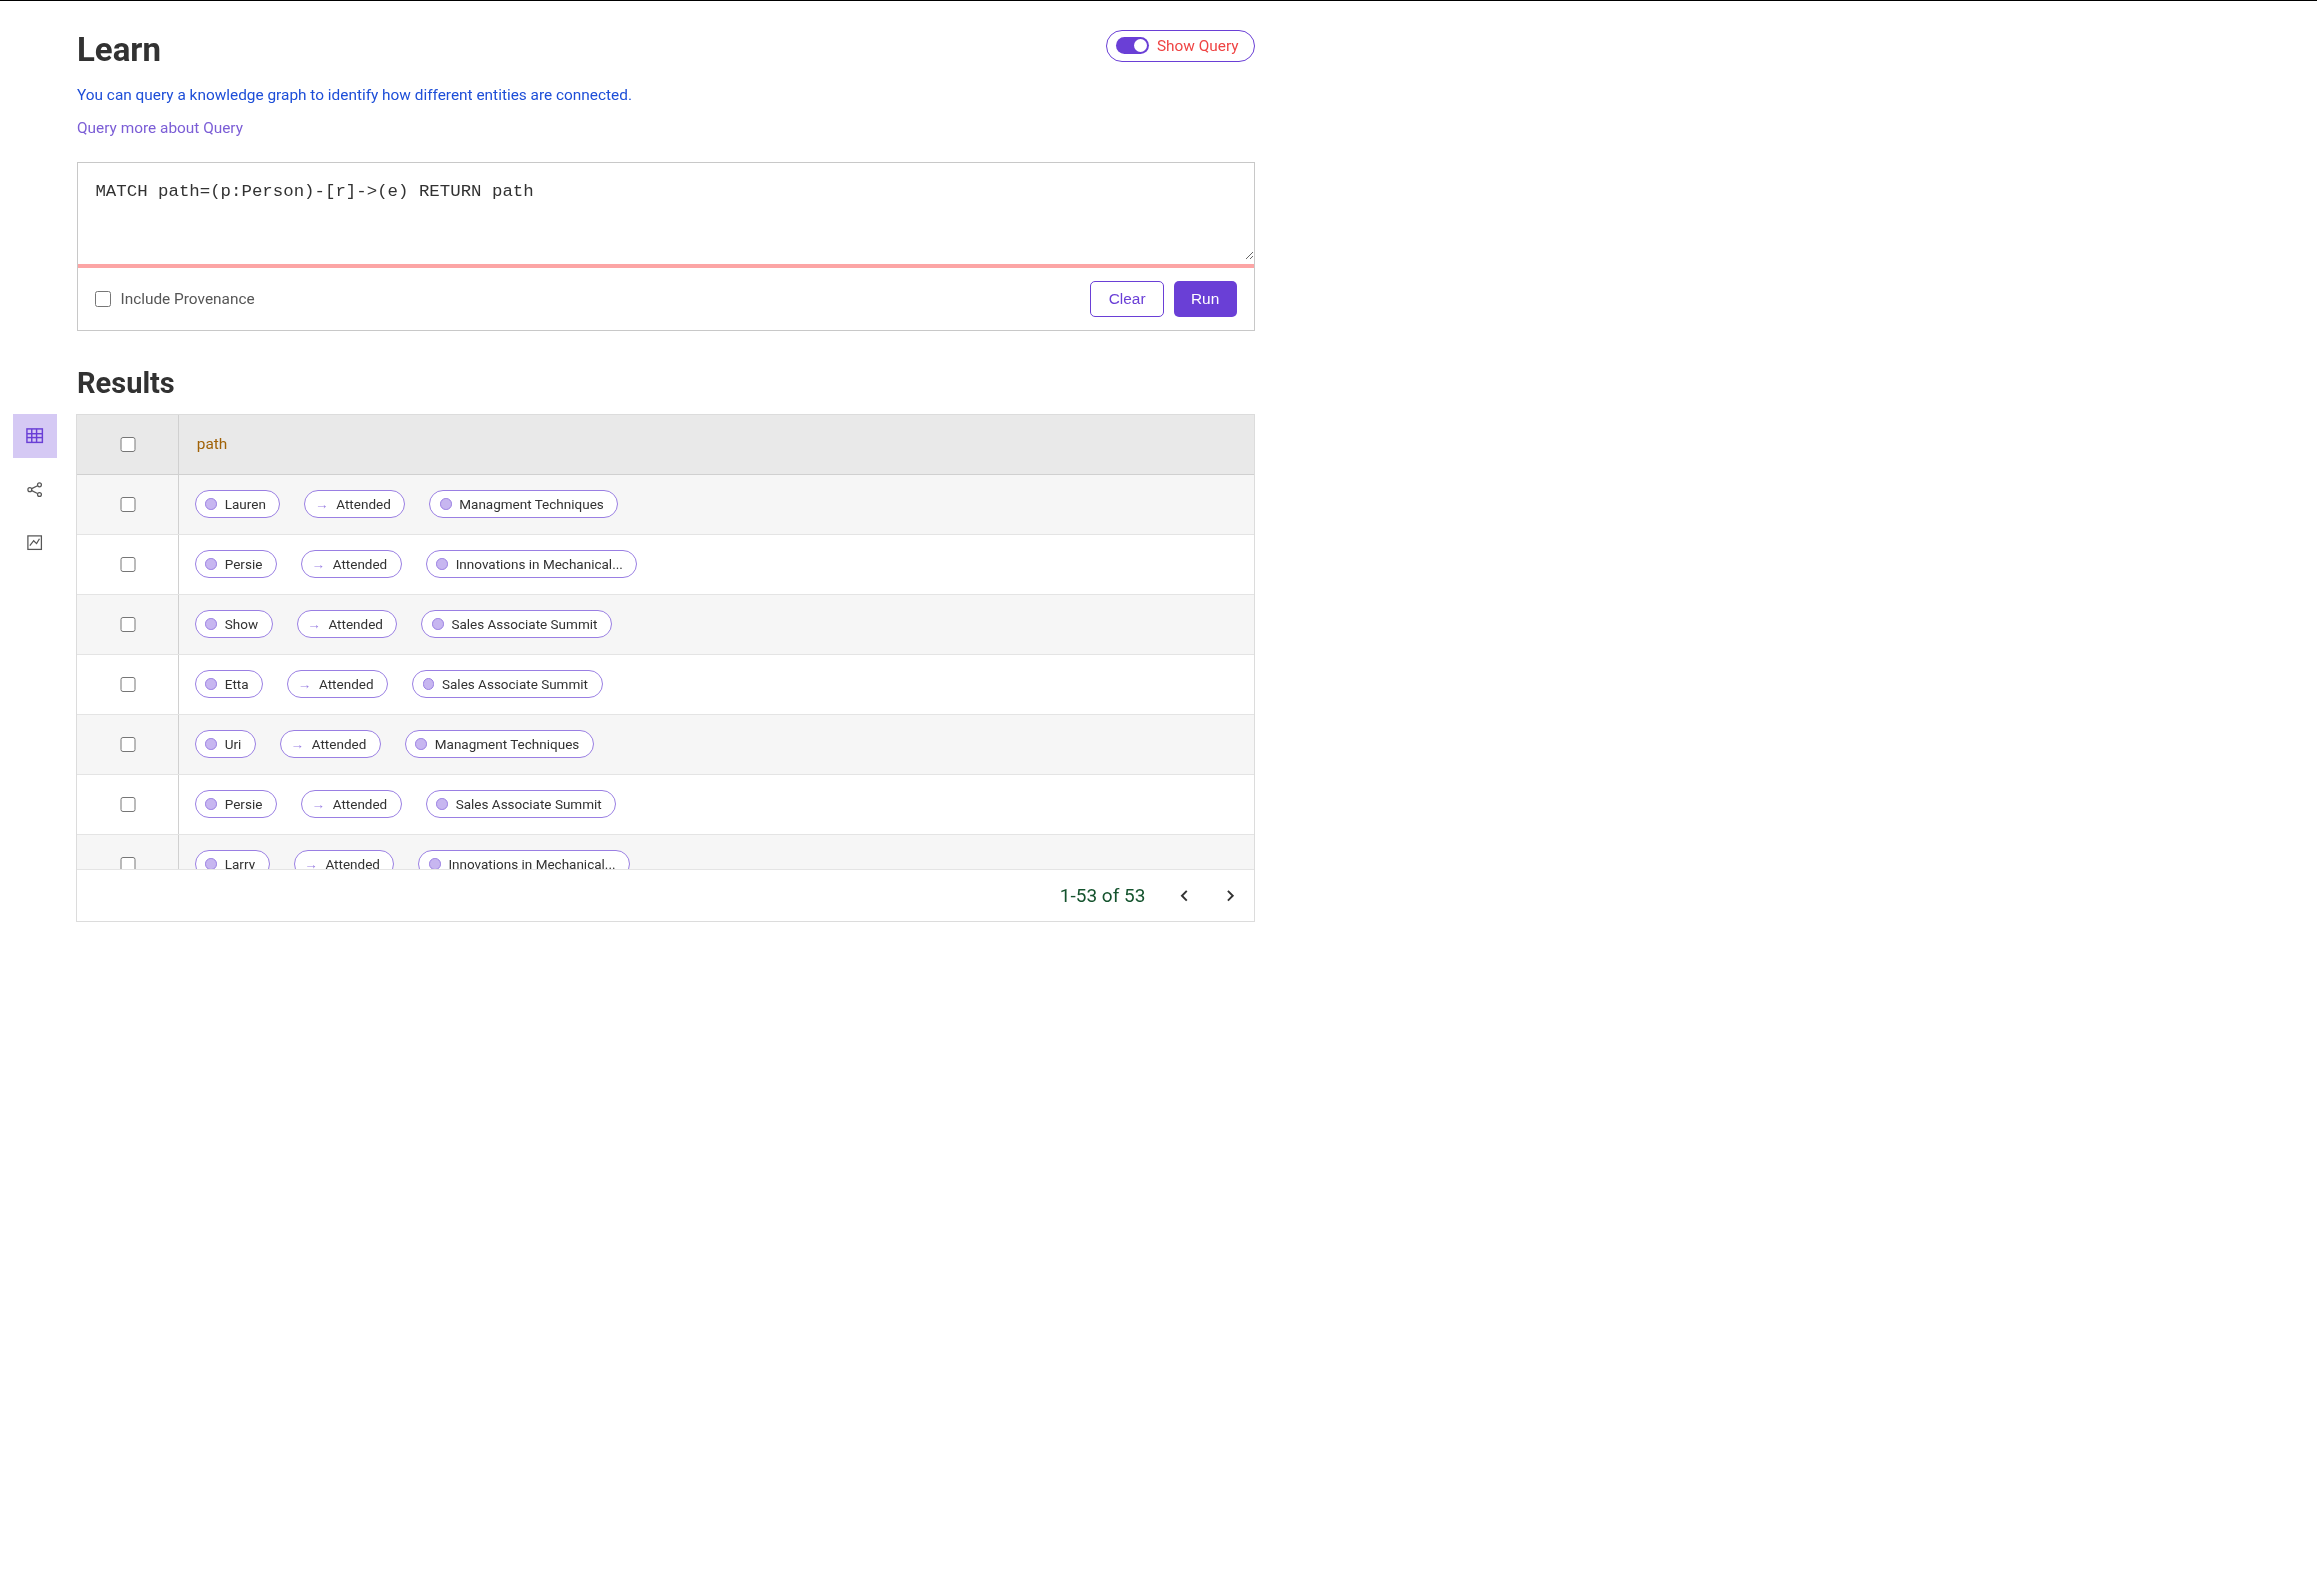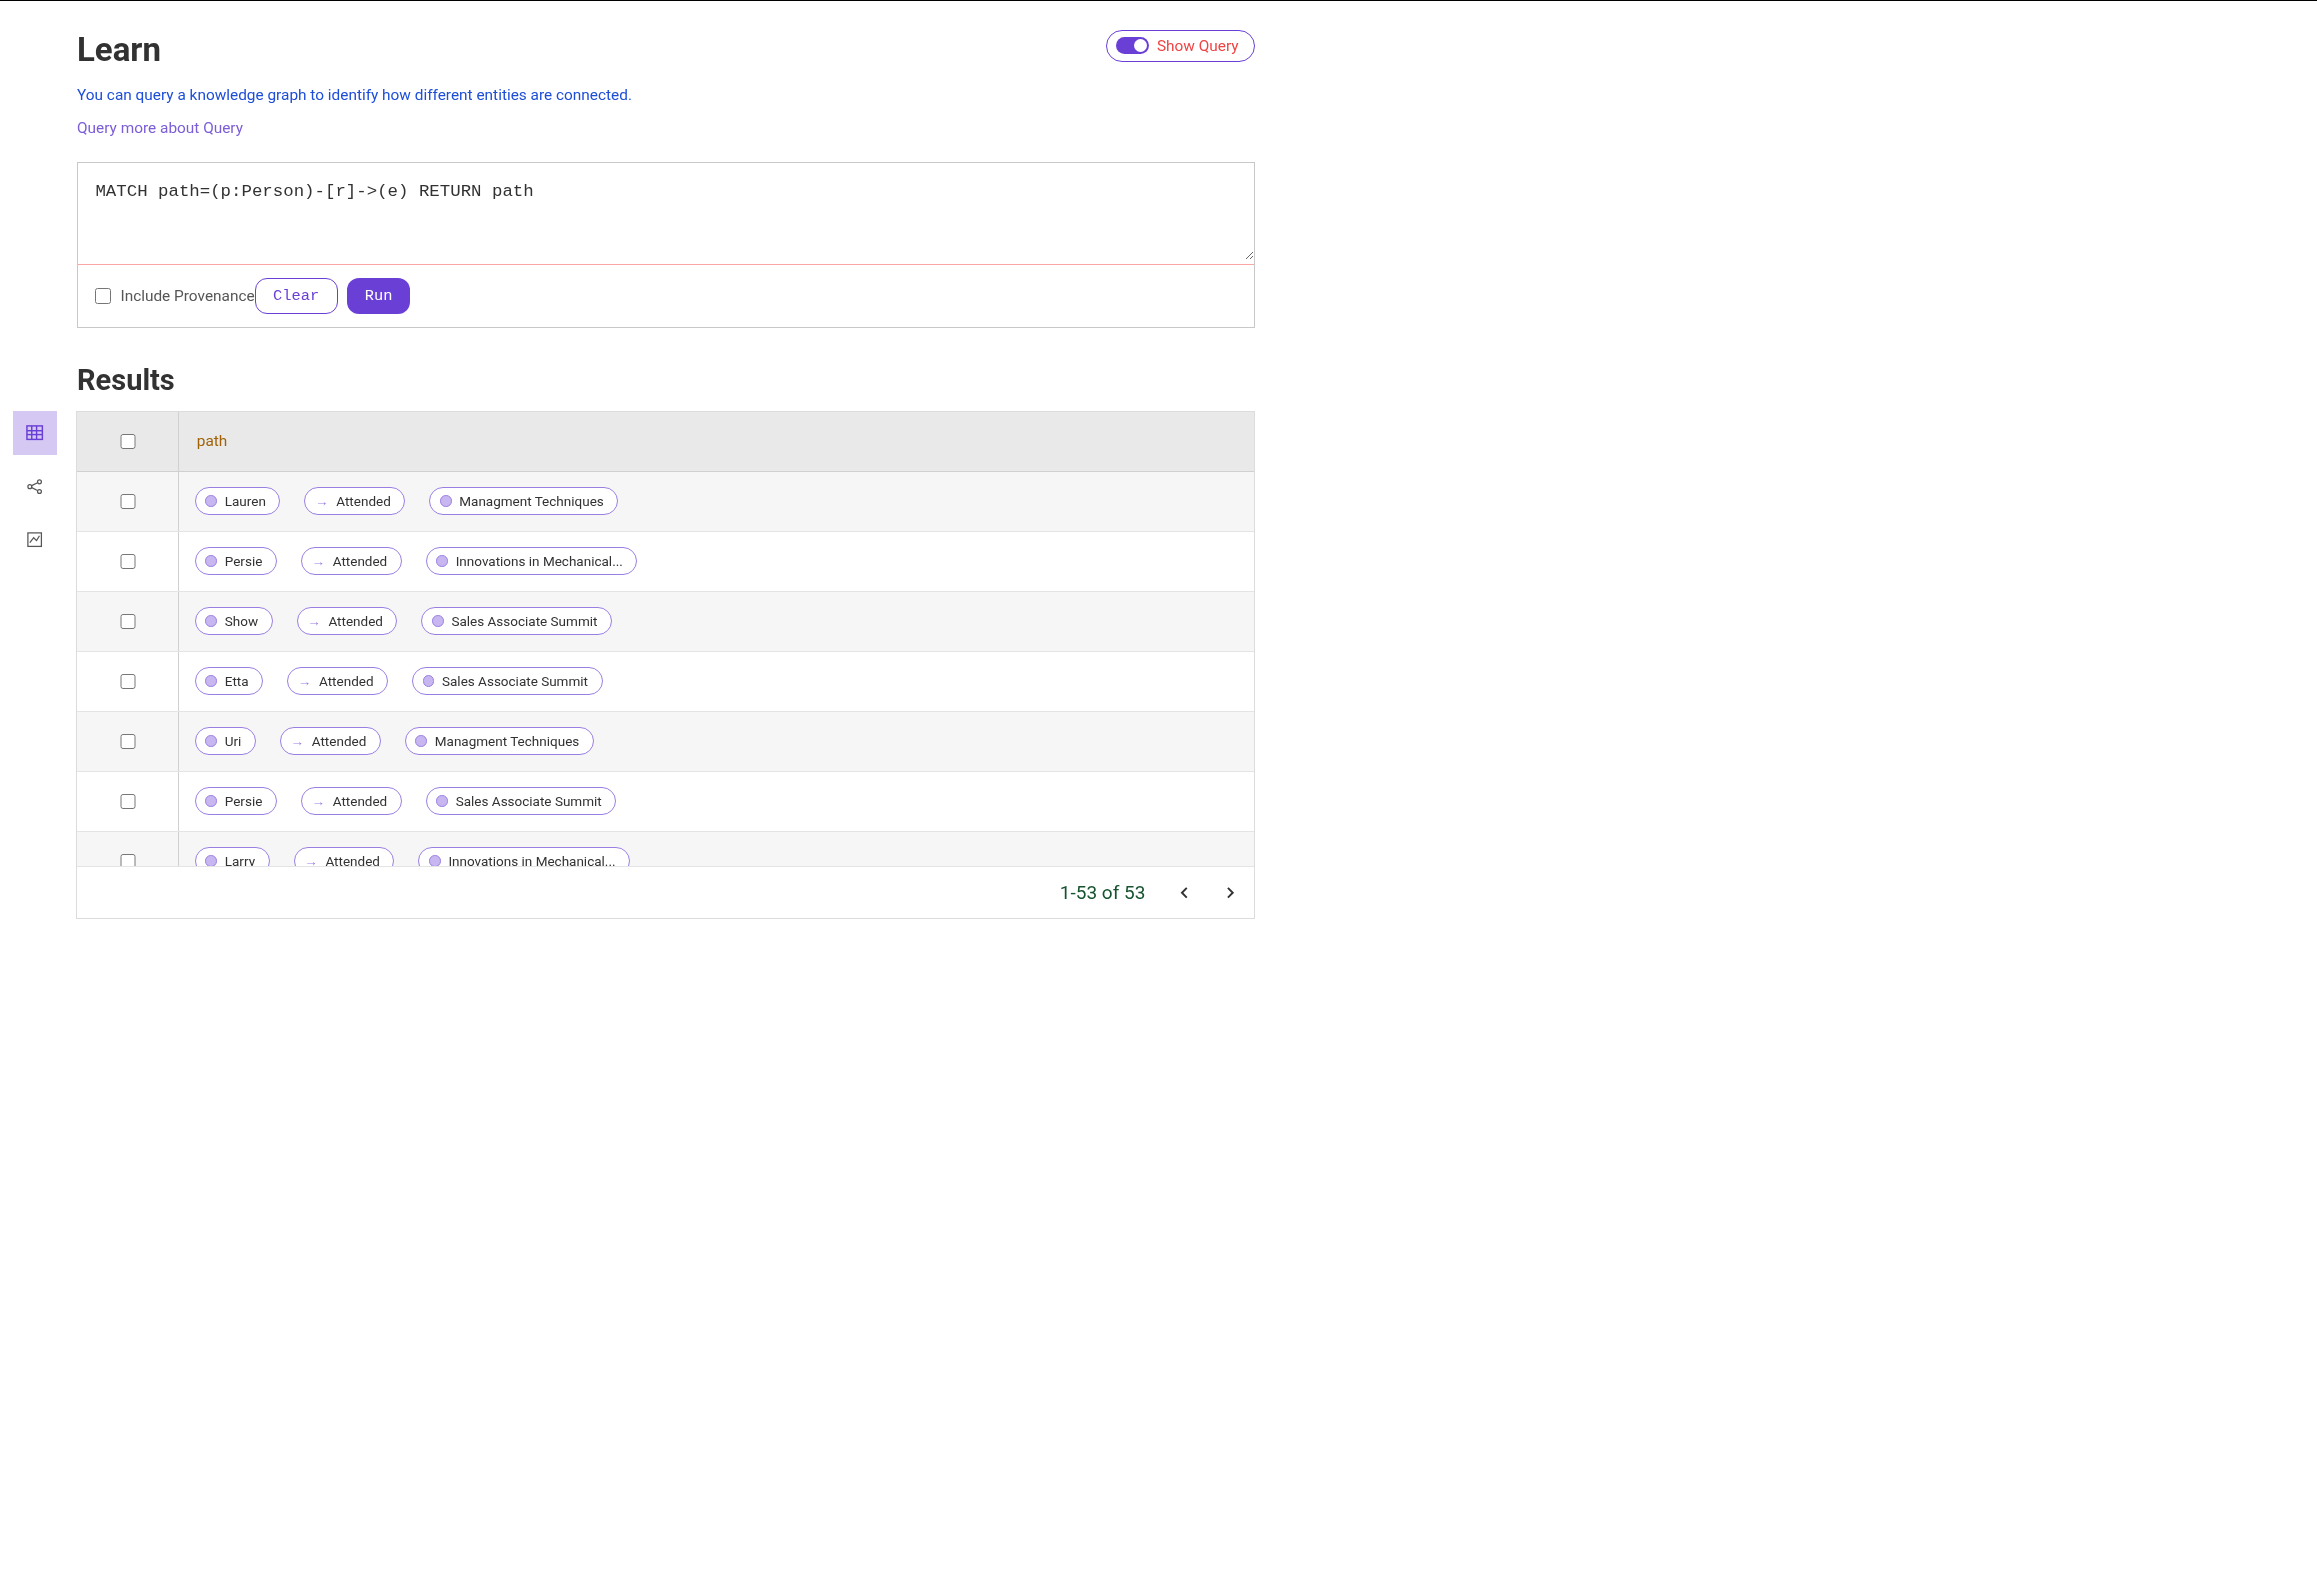--- a/index.html
+++ b/index.html
@@ -78,42 +78,42 @@
   font-family: "Courier New", monospace;
   font-size: 17.4px;
   color: #323232;
   resize: vertical;
   height: 97px;
   outline: none;
 }
 .query-footer {
   display: flex;
   align-items: center;
+  justify-content: space-between;
   padding: 13.5px 17.4px;
-  border-top: 1px solid #fca5a5;
+  border-top: 4px solid #fca5a5;
 }
 .chk-row {
   display: inline-flex;
   align-items: center;
   gap: 9.7px;
   font-size: 15.4px;
   color: #565656;
 }
 .chk-row input[type=checkbox] {
   width: 15.4px;
   height: 15.4px;
 }
 .btn-row { display: flex; gap: 9.7px; }
 .btn {
   font-size: 15.4px;
   padding: 7.7px 17.4px;
-  border-radius: 12px;
+  border-radius: 5px;
   border: none;
   cursor: pointer;
-  font-family: Liberation Mono, monospace;
 }
 .btn-clear {
   background: #fff;
   border: 1px solid #6a3fd6;
   color: #6a3fd6;
 }
 .btn-run {
   background: #6a3fd6;
   color: #fff;
 }

